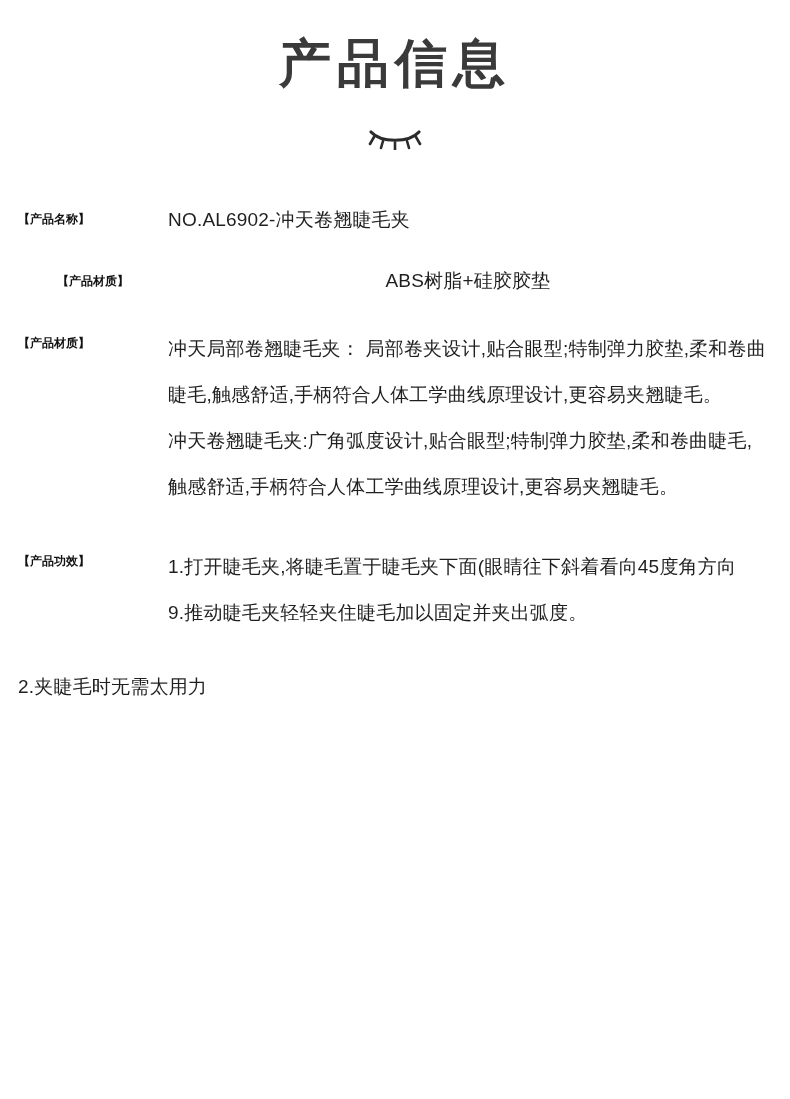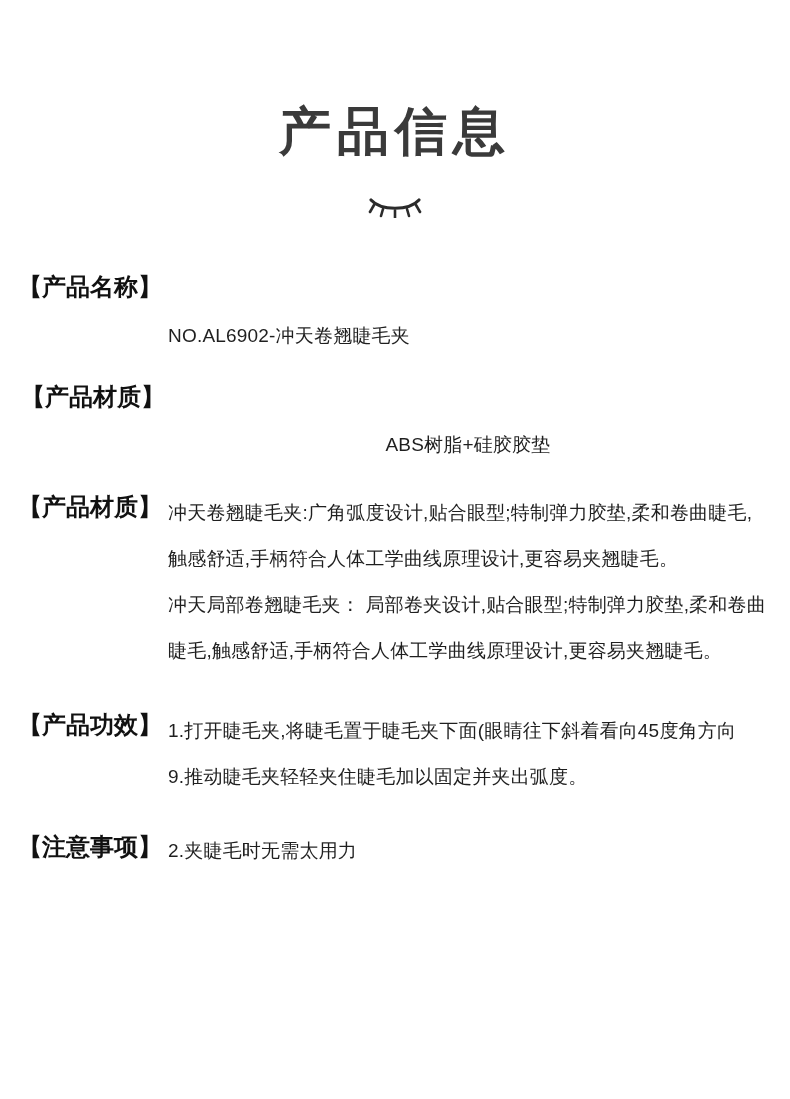--- a/index.html
+++ b/index.html
@@ -20,59 +20,58 @@
     height: 1099px;
     box-sizing: border-box;
   }
   .title {
     text-align: center;
     font-size: 52px;
     font-weight: bold;
     letter-spacing: 6px;
     color: #3a3a3a;
     margin: 0;
-    padding-top: 100px;
+    padding-top: 32px;
     line-height: 1.2;
   }
   .lash-ornament {
     margin: 26px auto 0 auto;
     width: 60px;
     height: 30px;
     display: block;
   }
   .content {
     margin-top: 52px;
     padding: 0 22px 0 18px;
   }
   .row {
     display: flex;
     align-items: flex-start;
     margin-bottom: 26px;
   }
   .label {
     flex: 0 0 auto;
     width: 150px;
-    font-size: 24px;
+    font-size: 12px;
     font-weight: bold;
     color: #111111;
     line-height: 34px;
     white-space: nowrap;
     letter-spacing: 0px;
   }
   .value {
     flex: 1 1 auto;
     font-size: 19px;
     color: #1f1f1f;
     line-height: 34px;
     letter-spacing: 0.2px;
   }
   .value .line {
     display: block;
     white-space: nowrap;
-    margin-top: 48px;
   }
   .value .para {
     display: block;
   }
   .value .para + .para {
     margin-top: 0;
   }
   .row-name .value .line { line-height: 36px; }
   .row-effect .value { line-height: 46px; }
   .row-effect .value .para { display: block; }
@@ -110,34 +109,33 @@
     <div class="row row-material">
       <div class="label">【产品材质】</div>
       <div class="value">
         <span class="line">ABS树脂+硅胶胶垫</span>
       </div>
     </div>
 
     <div class="row row-effect">
       <div class="label">【产品材质】</div>
       <div class="value">
+        <span class="para">冲天局部卷翘睫毛夹： 局部卷夹设计,贴合眼型;特制弹力胶垫,柔和卷曲睫毛,触感舒适,手柄符合人体工学曲线原理设计,更容易夹翘睫毛。</span>
         <span class="para">冲天卷翘睫毛夹:广角弧度设计,贴合眼型;特制弹力胶垫,柔和卷曲睫毛,触感舒适,手柄符合人体工学曲线原理设计,更容易夹翘睫毛。</span>
-        <span class="para">冲天局部卷翘睫毛夹： 局部卷夹设计,贴合眼型;特制弹力胶垫,柔和卷曲睫毛,触感舒适,手柄符合人体工学曲线原理设计,更容易夹翘睫毛。</span>
       </div>
     </div>
 
     <div class="row row-usage">
       <div class="label">【产品功效】</div>
       <div class="value">
         <span class="para">1.打开睫毛夹,将睫毛置于睫毛夹下面(眼睛往下斜着看向45度角方向</span>
         <span class="para">9.推动睫毛夹轻轻夹住睫毛加以固定并夹出弧度。</span>
       </div>
     </div>
 
     <div class="row row-notice">
-      <div class="label">【注意事项】</div>
       <div class="value">
         <span class="para">2.夹睫毛时无需太用力</span>
       </div>
     </div>
 
   </div>
 </div>
 
 </body></html>

